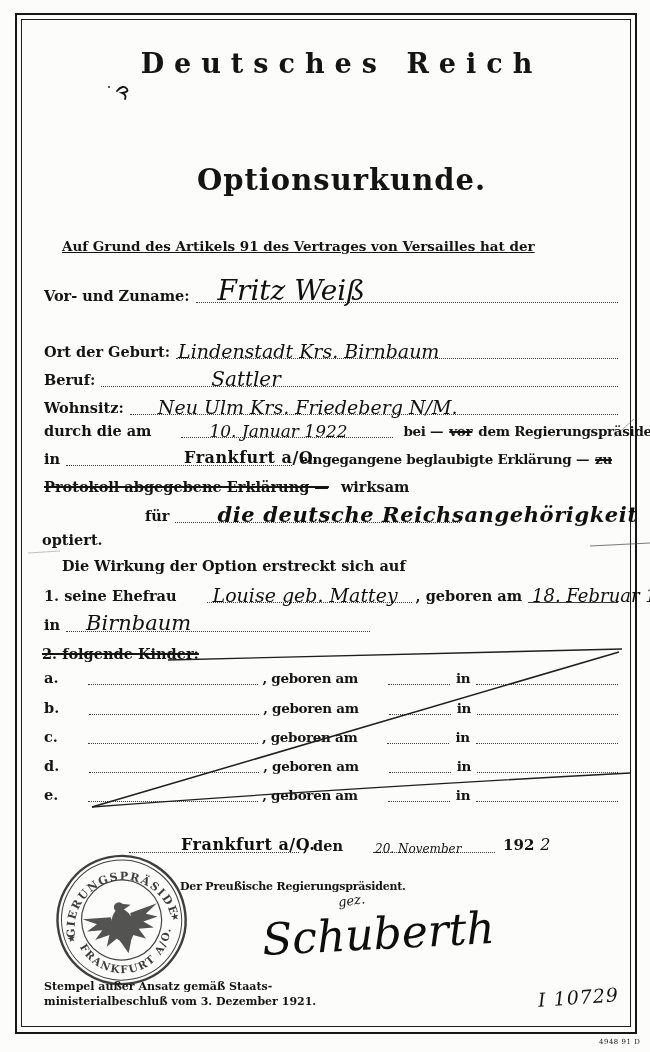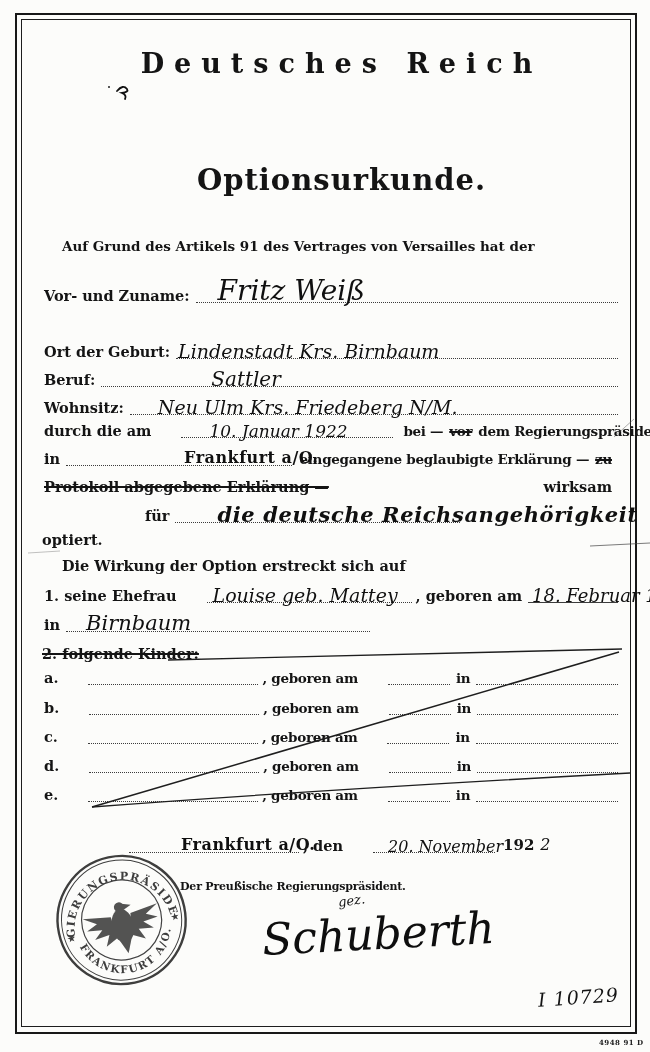--- a/index.html
+++ b/index.html
@@ -4,40 +4,40 @@
 <style>
   html,body{margin:0;padding:0;background:#fcfcfa;}
   .page{position:relative;width:650px;height:1052px;background:#fcfcfa;overflow:hidden;
         color:#141414;font-family:"DejaVu Serif","Liberation Serif",serif;}
   .frame-outer{position:absolute;left:15px;top:13px;right:13px;bottom:18px;border:2.5px solid #171717;}
   .frame-inner{position:absolute;left:21px;top:19px;right:19px;bottom:25px;border:1px solid #1d1d1d;}
   .center{position:absolute;left:8px;right:0;text-align:center;margin-left:25px;}
   .country{font-size:27px;letter-spacing:10px;font-weight:700;}
   .state{font-size:22px;letter-spacing:7px;font-weight:700;}
   .doctitle{font-size:29px;font-weight:700;letter-spacing:1px;}
-  .intro{position:absolute;left:62px;font-size:13.5px;font-weight:700;}
-  .row{position:absolute;left:44px;right:32px;display:flex;align-items:flex-end;height:20px;justify-content:space-between;}
+  .intro{position:absolute;left:62px;font-size:13.5px;font-weight:700;text-decoration:underline;}
+  .row{position:absolute;left:44px;right:32px;display:flex;align-items:flex-end;height:20px;}
   .lbl{font-weight:700;font-size:14.5px;white-space:nowrap;padding-right:6px;line-height:1;}
   .small-print{font-size:13.5px;letter-spacing:-0.3px;}
   .dotline{flex:1;border-bottom:1.6px dotted #3c3c3c;height:5px;position:relative;}
   .dotfix{flex:0 0 auto;margin-left:24px;}
   .hand{position:absolute;bottom:-3px;white-space:nowrap;font-style:italic;color:#101010;
         font-family:"DejaVu Serif","Liberation Serif",serif;line-height:1;}
   .hand-inline{font-style:italic;white-space:nowrap;color:#101010;line-height:1;}
   .stampbold{font-weight:700;letter-spacing:0.5px;font-style:normal;}
   .strike{text-decoration:line-through;text-decoration-thickness:1.6px;}
   .statictext{position:absolute;font-weight:700;font-size:14.5px;}
   .overlay{position:absolute;left:0;top:0;pointer-events:none;}
   .president{position:absolute;font-weight:700;font-size:11px;letter-spacing:-0.2px;}
   .signature{position:absolute;font-style:italic;font-size:44px;color:#0e0e0e;transform:rotate(-3deg);
              font-family:"DejaVu Serif","Liberation Serif",serif;}
   .gez{position:absolute;font-style:italic;font-size:13px;transform:rotate(-8deg);}
   .footnote{position:absolute;left:44px;font-size:11px;font-weight:700;line-height:14.5px;width:280px;}
   .filenum{position:absolute;font-style:italic;font-size:19px;transform:rotate(-4deg);letter-spacing:1px;}
-  .printcode{position:absolute;font-size:7px;font-weight:700;letter-spacing:0.5px;color:#222;}
+  .printcode{position:absolute;font-size:7px;font-weight:400;letter-spacing:0.5px;color:#222;}
   .stampwrap{position:absolute;transform:rotate(-12deg);opacity:0.88;}
 </style>
 </head>
 <body>
 
 <div class="page">
   <div class="frame-outer"></div>
   <div class="frame-inner"></div>
 
   <div class="center country" style="top:48px">Deutsches Reich</div>
@@ -165,21 +165,21 @@
     <span class="lbl small-print" style="padding-left:6px">in</span>
     <span class="dotline"></span>
   </div>
 
   <div class="row" style="top:833px;left:105px;right:130px">
     <span class="dotline dotfix" style="width:170px">
       <span class="hand stampbold" style="left:52px;font-size:16px;bottom:-1px">Frankfurt a/O.</span>
     </span>
     <span class="lbl" style="padding-left:4px">, den</span>
     <span class="dotline dotfix" style="width:122px">
-      <span class="hand" style="left:15px;font-size:16px">20. November</span>
+      <span class="hand" style="left:2px;font-size:12px">20. November</span>
     </span>
     <span class="lbl" style="padding-left:8px;font-size:15px">192</span>
     <span class="hand-inline" style="font-size:16px">2</span>
   </div>
 
   <div class="president" style="left:180px;top:880px">Der Preußische Regierungspräsident.</div>
   <div class="gez" style="left:338px;top:893px">gez.</div>
   <div class="signature" style="left:262px;top:908px">Schuberth</div>
 
   <div class="stampwrap" style="left:54px;top:852px">
@@ -203,20 +203,24 @@
         <circle cx="68" cy="55" r="5"></circle>
         <polygon points="71,52 80,55 71,59"></polygon>
         <ellipse cx="68" cy="74" rx="11" ry="17"></ellipse>
         <polygon points="58,63 30,59 43,67 32,72 47,74 38,82 53,80 48,91 60,85"></polygon>
         <polygon points="78,63 106,59 93,67 104,72 89,74 98,82 83,80 88,91 76,85"></polygon>
         <polygon points="62,88 74,88 68,102"></polygon>
       </g>
     </svg>
   </div>
 
+  <div class="footnote" style="top:980px">
+    <span>Stempel außer Ansatz gemäß Staats-</span><br>
+    <span>ministerialbeschluß vom 3. Dezember 1921.</span>
+  </div>
   <div class="filenum" style="left:538px;top:986px">I 10729</div>
   <div class="printcode" style="left:599px;top:1038px">4948 91 D</div>
 
   <svg class="overlay" width="650" height="1052" viewBox="0 0 650 1052">
 
     <line x1="168" y1="660" x2="622" y2="649" stroke="#1e1e1e" stroke-width="1.4"></line>
 
     <line x1="92" y1="807" x2="619" y2="652" stroke="#1e1e1e" stroke-width="1.5"></line>
 
     <path d="M92 807 Q 330 789 630 773" fill="none" stroke="#1e1e1e" stroke-width="1.3"></path>

